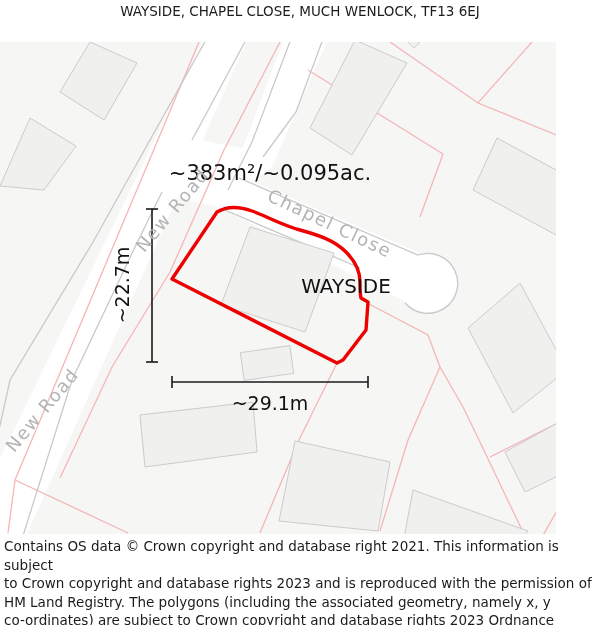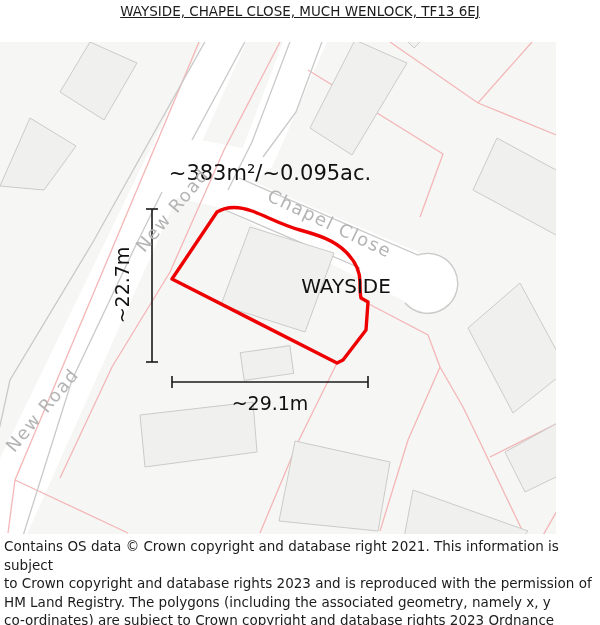--- a/index.html
+++ b/index.html
@@ -1,19 +1,19 @@
 <!DOCTYPE html>
 <html style="--property_outline: #ee0000; --parcel_boundary: #f4b6b6; --road_edge: #c9c9c9; --building_fill: #f0f0ef; --building_stroke: #cbcbca; --map_background: #f6f6f5; --road_label_text: #b4b4b4; --dimension_line: #1a1a1a;"><head>
 <meta charset="utf-8">
 <style>
   html,body{margin:0;padding:0;width:600px;height:625px;background:#ffffff;
     font-family:"DejaVu Sans","Liberation Sans",sans-serif;}
   .page{width:600px;height:625px;overflow:hidden;background:#fff;}
   .hdr{height:42px;text-align:center;padding-top:3px;box-sizing:border-box;}
-  .hdr .t1,.hdr .t2{font-size:13.5px;line-height:17px;color:#1c1c1c;white-space:nowrap;text-decoration:underline;}
+  .hdr .t1,.hdr .t2{font-size:13.5px;line-height:17px;color:#1c1c1c;white-space:nowrap;}
   .mapwrap{position:relative;width:556px;height:492px;overflow:hidden;}
   svg{display:block;}
   .ftr{height:91px;box-sizing:border-box;padding:3px 4px 0 4px;}
   .ftr .txt{font-size:13.5px;line-height:18.6px;color:#1c1c1c;white-space:pre-line;}
 
   
   .bg{fill:var(--map_background,#f6f6f5);}
   .roadfill{fill:#ffffff;stroke:none;}
   .roadedge{fill:none;stroke:var(--road_edge,#c9c9c9);stroke-width:1.3;}
   .pink{fill:none;stroke:var(--parcel_boundary,#f4b6b6);stroke-width:1.3;}

